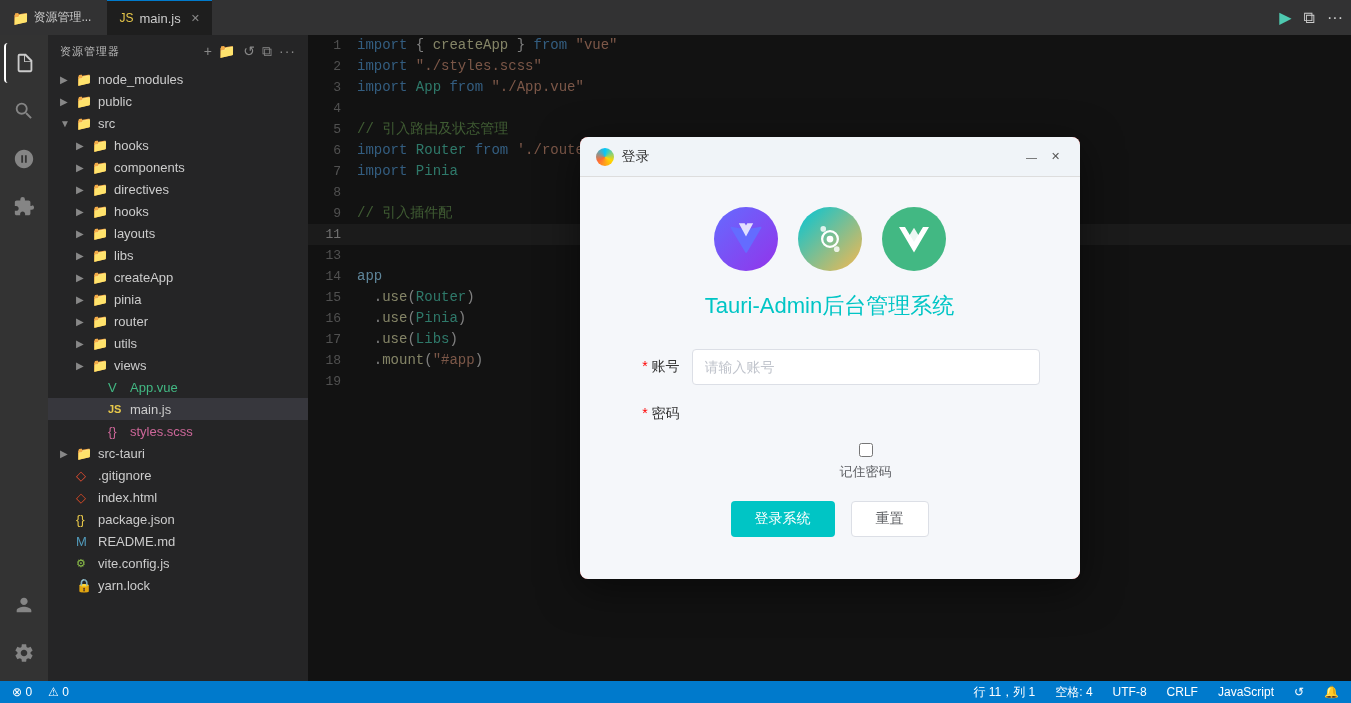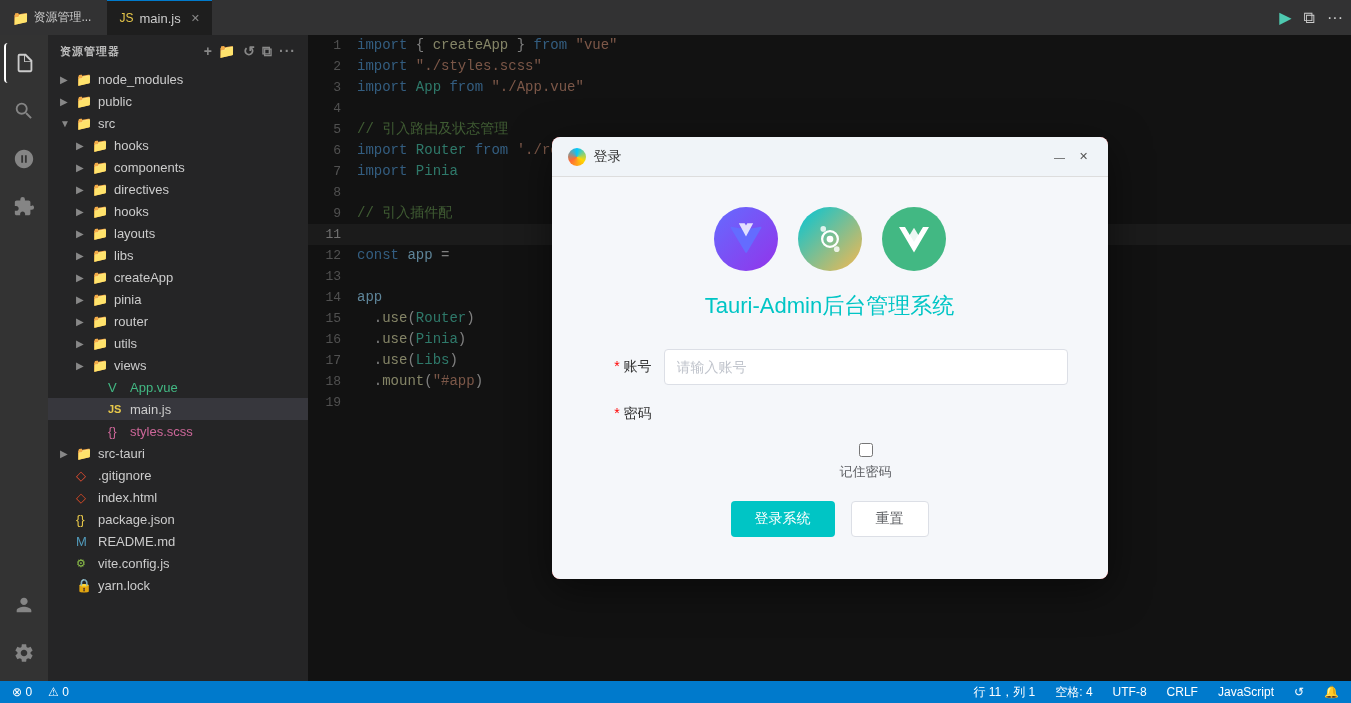--- a/index.html
+++ b/index.html
@@ -90,21 +90,21 @@
       flex-shrink: 0;
       overflow-y: auto;
       overflow-x: hidden;
     }
     .sidebar-title {
       display: flex;
       align-items: center;
       padding: 8px 12px;
       color: #bbbbbb;
       font-size: 11px;
-      font-weight: 700;
+      font-weight: 400;
       letter-spacing: 1px;
       text-transform: uppercase;
       gap: 6px;
     }
     .sidebar-title-icons {
       margin-left: auto;
       display: flex;
       gap: 6px;
       color: #888;
     }
@@ -191,21 +191,21 @@
     .modal-overlay {
       position: absolute;
       top: 0; left: 0; right: 0; bottom: 0;
       background: rgba(0,0,0,0.4);
       display: flex;
       align-items: center;
       justify-content: center;
       z-index: 100;
     }
     .modal {
-      width: 556px;
+      width: 500px;
       background: #ef4444;
       border-radius: 8px;
       overflow: hidden;
       box-shadow: 0 10px 40px rgba(0,0,0,0.5);
     }
     .modal-titlebar {
       display: flex;
       align-items: center;
       padding: 10px 16px;
       background: #f0f4f8;
@@ -585,24 +585,20 @@
       </div>
       <div class="line">
         <span class="line-number">9</span>
         <span class="line-code"><span class="comment">// 引入插件配</span></span>
       </div>
       <div class="line" style="background:#2d2d2d;">
         <span class="line-number" style="color:#bbb;">11</span>
         <span class="line-code"></span>
       </div>
       <div class="line">
-        <span class="line-number">12</span>
-        <span class="line-code"><span class="kw">const</span> <span class="var">app</span> <span class="punct">=</span></span>
-      </div>
-      <div class="line">
         <span class="line-number">13</span>
         <span class="line-code"></span>
       </div>
       <div class="line">
         <span class="line-number">14</span>
         <span class="line-code"><span class="var">app</span></span>
       </div>
       <div class="line">
         <span class="line-number">15</span>
         <span class="line-code">  <span class="punct">.</span><span class="method">use</span><span class="punct">(</span><span class="import-mod">Router</span><span class="punct">)</span></span>

